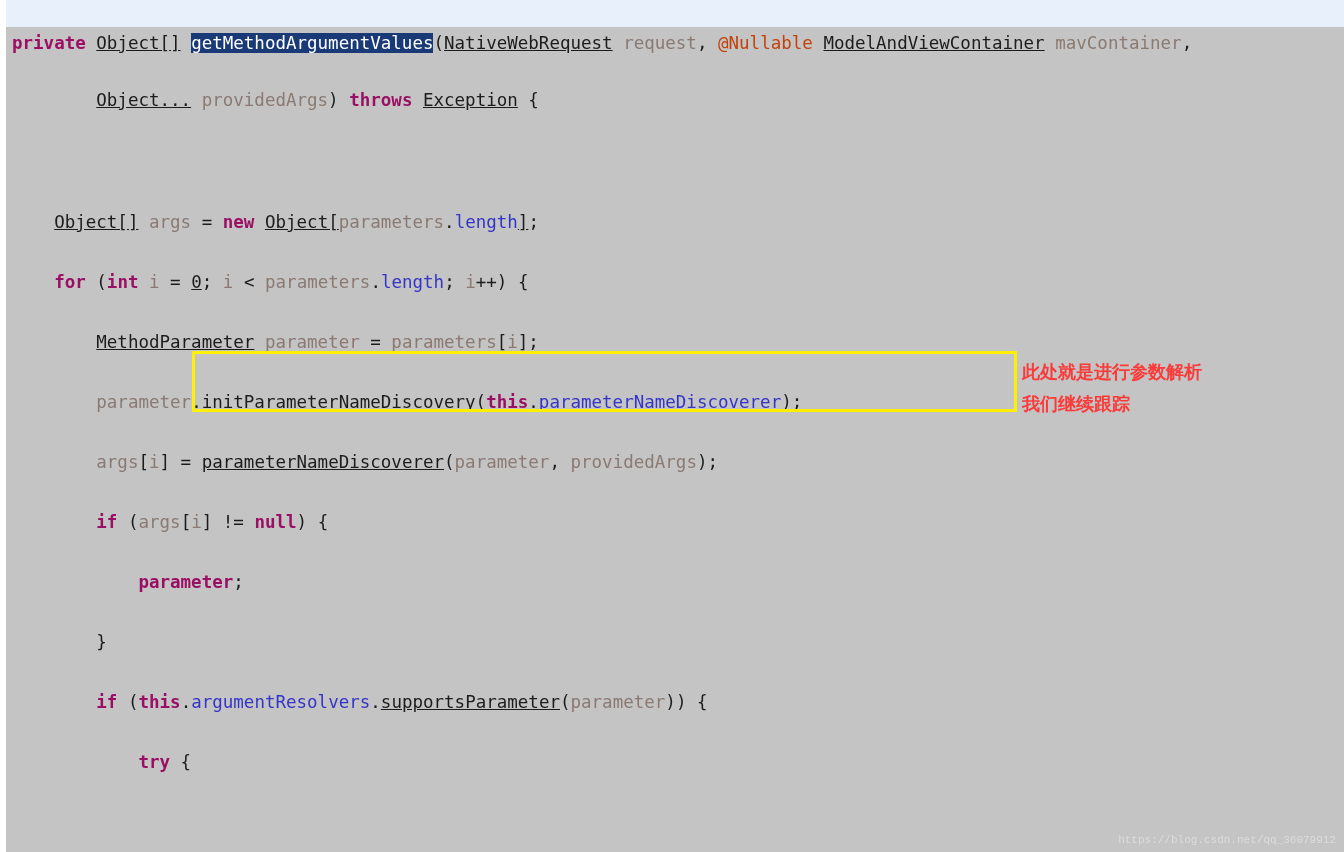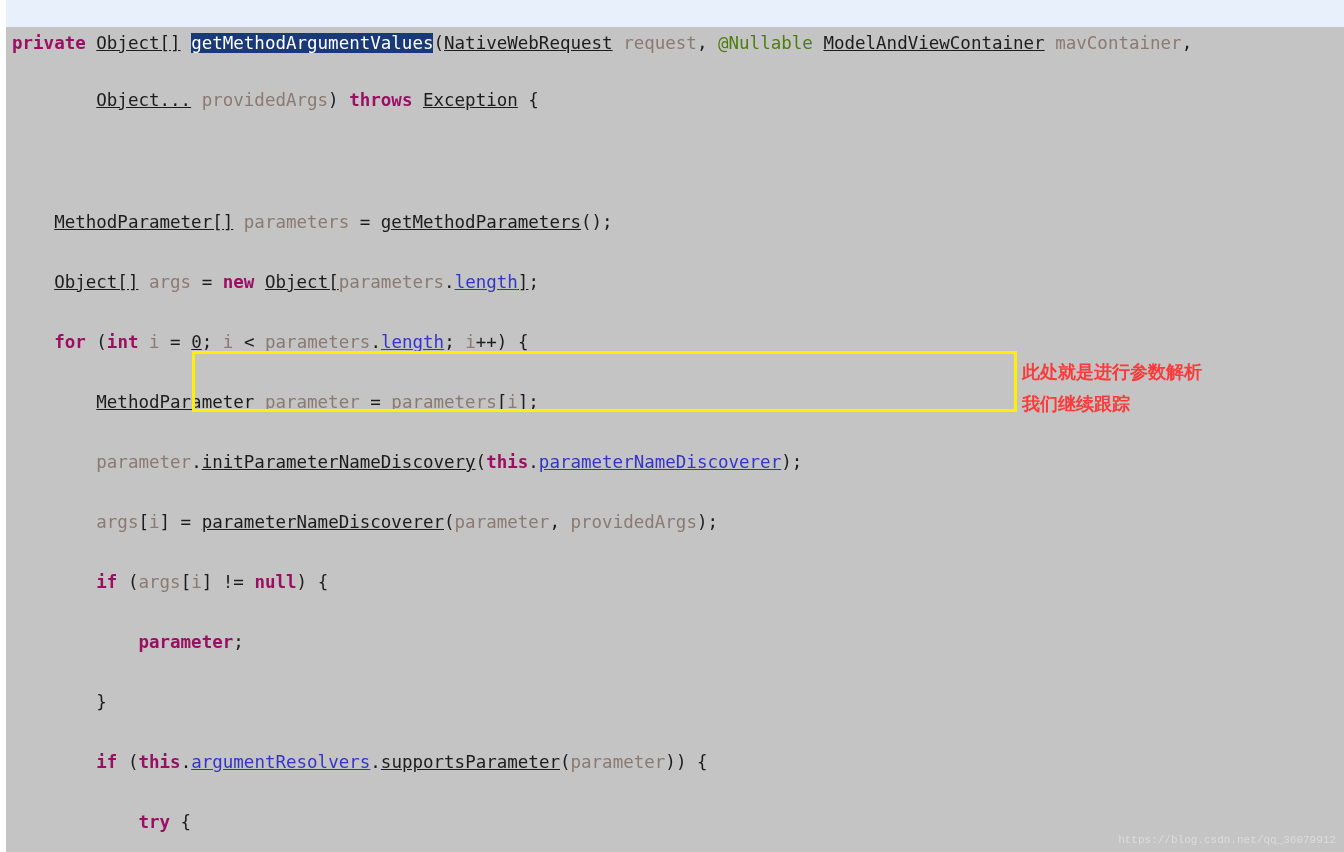--- a/index.html
+++ b/index.html
@@ -51,23 +51,23 @@
     display: block;
     height: 30px;
     padding-left: 6px;
   }
   #code .ln.first { height: 27px; line-height: 27px; }
   #code .ln.second { height: 30px; line-height: 26px; }
 
   
   .kw    { color: #9a0f63; font-weight: bold; }   
   .ty    { color: #1c1c1c; text-decoration: underline; }                       
-  .fld   { color: #3434c8; text-decoration: underline; }                       
+  .fld   { color: #3434c8; }                       
   .var   { color: #8a7a72; }                       
-  .ann   { color: #4d7c0f; }                       
+  .ann   { color: #c2410c; }                       
   .sel   { background: #1a3a77; color: #ffffff; }  
   .pn    { color: #1c1c1c; }                       
 
   #highlight-box {
     position: absolute;
     left: 192px;
     top: 351px;
     width: 825px;
     height: 61px;
     border: 3px solid #ffef00;
@@ -101,21 +101,20 @@
 <div id="screen">
 
   <div id="gutter-strip"></div>
   <div id="code-surface"></div>
   <div id="caret-line-bg"></div>
 
   <div id="code">
 <span class="ln first"><span class="kw">private</span> <span class="ty">Object[]</span> <span class="sel">getMethodArgumentValues</span><span class="pn">(</span><span class="ty">NativeWebRequest</span> <span class="var">request</span><span class="pn">,</span> <span class="ann">@Nullable</span> <span class="ty">ModelAndViewContainer</span> <span class="var">mavContainer</span><span class="pn">,</span></span>
 <span class="ln second">        <span class="ty">Object...</span> <span class="var">providedArgs</span><span class="pn">)</span> <span class="kw">throws</span> <span class="ty">Exception</span> <span class="pn">{</span></span>
 <span class="ln"> </span>
-<span class="ln">    <span class="ty">MethodParameter[]</span> <span class="var">parameters</span> <span class="pn">=</span> <span class="ty">getMethodParameters</span><span class="pn">();</span></span>
 <span class="ln">    <span class="ty">Object[]</span> <span class="var">args</span> <span class="pn">=</span> <span class="kw">new</span> <span class="ty">Object[</span><span class="var">parameters</span><span class="pn">.</span><span class="fld">length</span><span class="ty">]</span><span class="pn">;</span></span>
 <span class="ln">    <span class="kw">for</span> <span class="pn">(</span><span class="kw">int</span> <span class="var">i</span> <span class="pn">=</span> <span class="ty">0</span><span class="pn">;</span> <span class="var">i</span> <span class="pn">&lt;</span> <span class="var">parameters</span><span class="pn">.</span><span class="fld">length</span><span class="pn">;</span> <span class="var">i</span><span class="pn">++) {</span></span>
 <span class="ln">        <span class="ty">MethodParameter</span> <span class="var">parameter</span> <span class="pn">=</span> <span class="var">parameters</span><span class="pn">[</span><span class="var">i</span><span class="pn">];</span></span>
 <span class="ln">        <span class="var">parameter</span><span class="pn">.</span><span class="ty">initParameterNameDiscovery</span><span class="pn">(</span><span class="kw">this</span><span class="pn">.</span><span class="fld">parameterNameDiscoverer</span><span class="pn">);</span></span>
 <span class="ln">        <span class="var">args</span><span class="pn">[</span><span class="var">i</span><span class="pn">] =</span> <span class="ty">parameterNameDiscoverer</span><span class="pn">(</span><span class="var">parameter</span><span class="pn">,</span> <span class="var">providedArgs</span><span class="pn">);</span></span>
 <span class="ln">        <span class="kw">if</span> <span class="pn">(</span><span class="var">args</span><span class="pn">[</span><span class="var">i</span><span class="pn">] !=</span> <span class="kw">null</span><span class="pn">) {</span></span>
 <span class="ln">            <span class="kw">parameter</span><span class="pn">;</span></span>
 <span class="ln">        <span class="pn">}</span></span>
 <span class="ln">        <span class="kw">if</span> <span class="pn">(</span><span class="kw">this</span><span class="pn">.</span><span class="fld">argumentResolvers</span><span class="pn">.</span><span class="ty">supportsParameter</span><span class="pn">(</span><span class="var">parameter</span><span class="pn">)) {</span></span>
 <span class="ln">            <span class="kw">try</span> <span class="pn">{</span></span>

